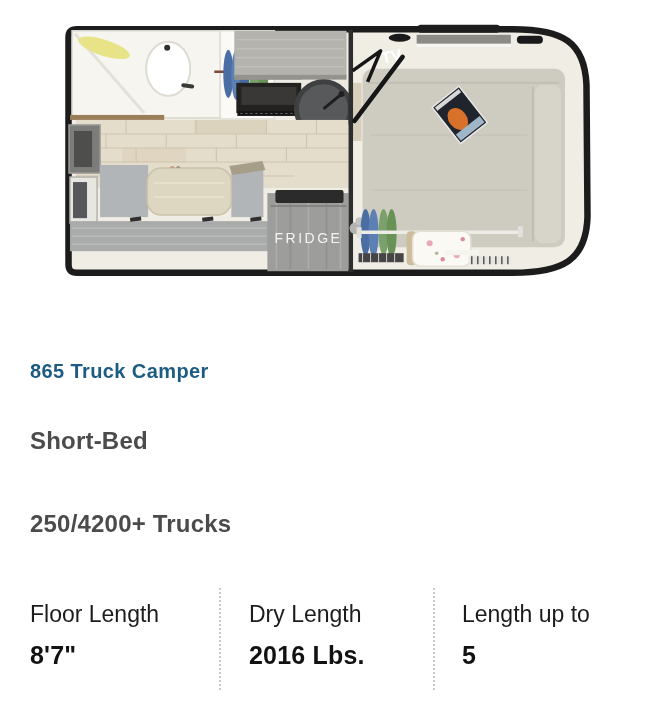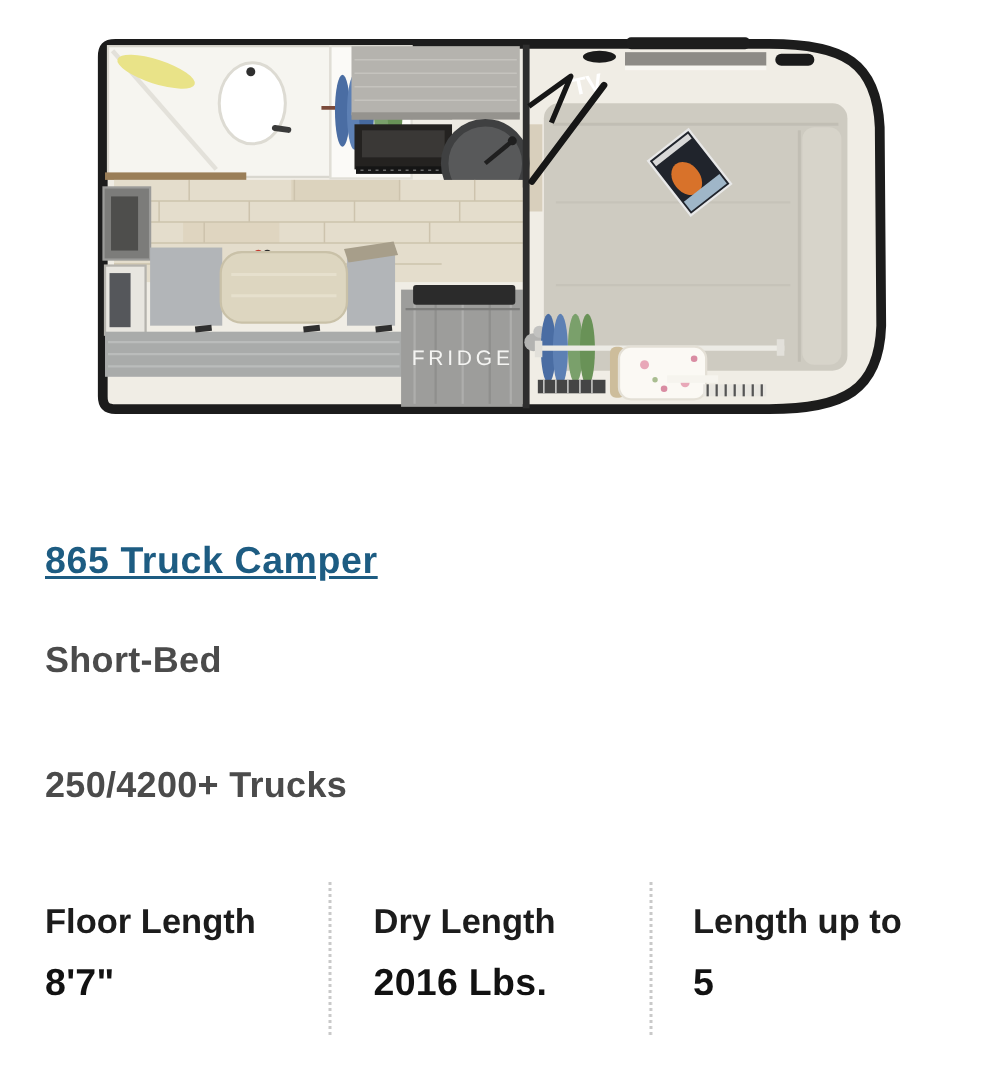--- a/index.html
+++ b/index.html
@@ -8,37 +8,37 @@
     font-family:"Liberation Sans", sans-serif;
     -webkit-font-smoothing:antialiased;
   }
   .card{position:absolute;inset:0;background:#fff;}
   .floorplan{
     position:absolute;left:64px;top:24px;width:528px;height:254px;
   }
   .floorplan svg{display:block;width:100%;height:100%;}
   .title{
     position:absolute;left:30px;top:360px;margin:0;
-    font-size:25px;font-weight:bold;color:#1d5c82;letter-spacing:.4px;text-decoration:underline;
+    font-size:20px;font-weight:bold;color:#1d5c82;letter-spacing:.4px;
   }
   .subhead{
     position:absolute;left:30px;margin:0;
     font-size:24px;font-weight:bold;color:#4b4b4b;letter-spacing:.2px;
   }
   .subhead.bed{top:427px;}
   .subhead.trucks{top:510px;}
   .specs{
     position:absolute;left:30px;top:588px;width:596px;
     display:flex;align-items:stretch;
   }
   .spec{box-sizing:border-box;padding:13px 0 20px 0;}
   .spec-1{width:189px;}
   .spec-2{width:214px;border-left:2px dotted #c9c9c9;padding-left:28px;}
   .spec-3{flex:1;border-left:2px dotted #c9c9c9;padding-left:27px;}
-  .spec .label{font-size:23px;font-weight:700;color:#1c1c1c;}
+  .spec .label{font-size:23px;font-weight:400;color:#1c1c1c;}
   .spec .value{font-size:25px;font-weight:bold;color:#121212;margin-top:13px;letter-spacing:.2px;}
 </style>
 </head>
 <body>
 
 <div class="card">
 
   <div class="floorplan">
     <svg viewBox="0 0 527 252" xmlns="http://www.w3.org/2000/svg">
 

